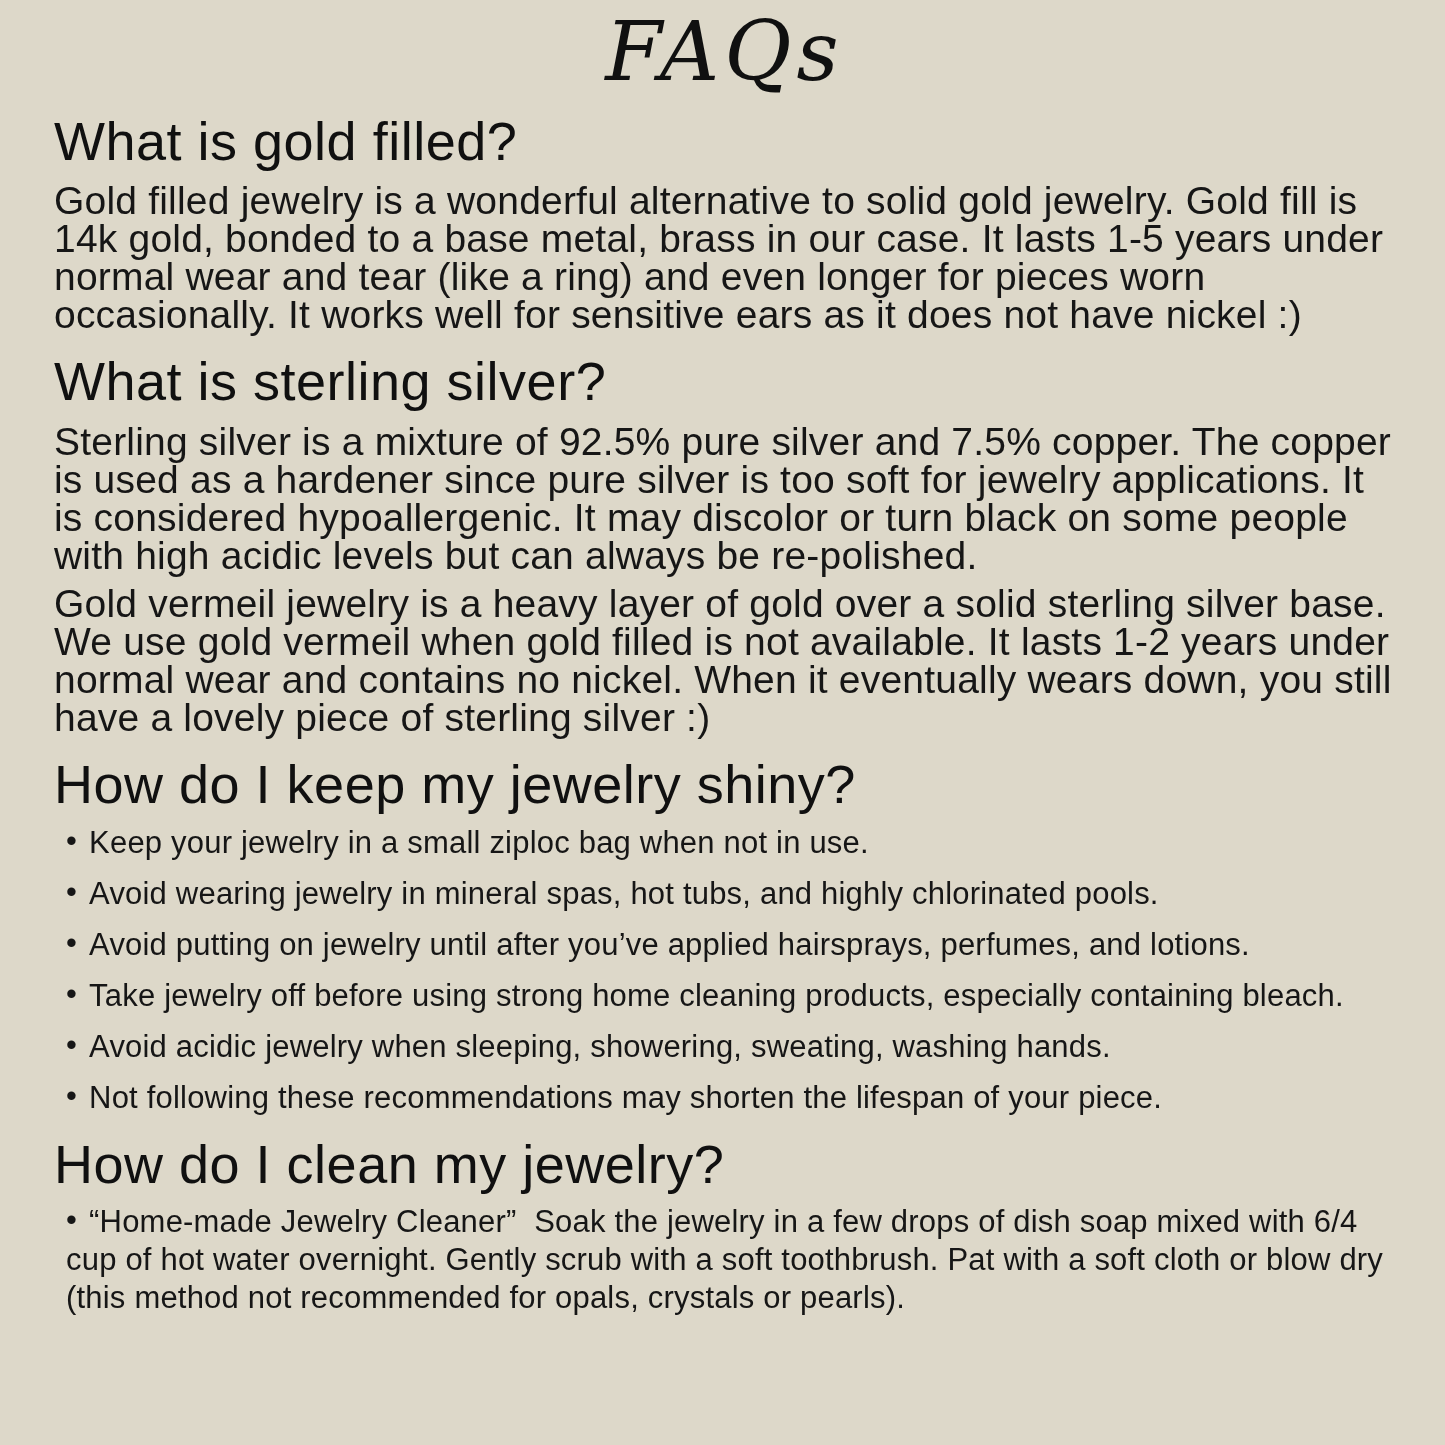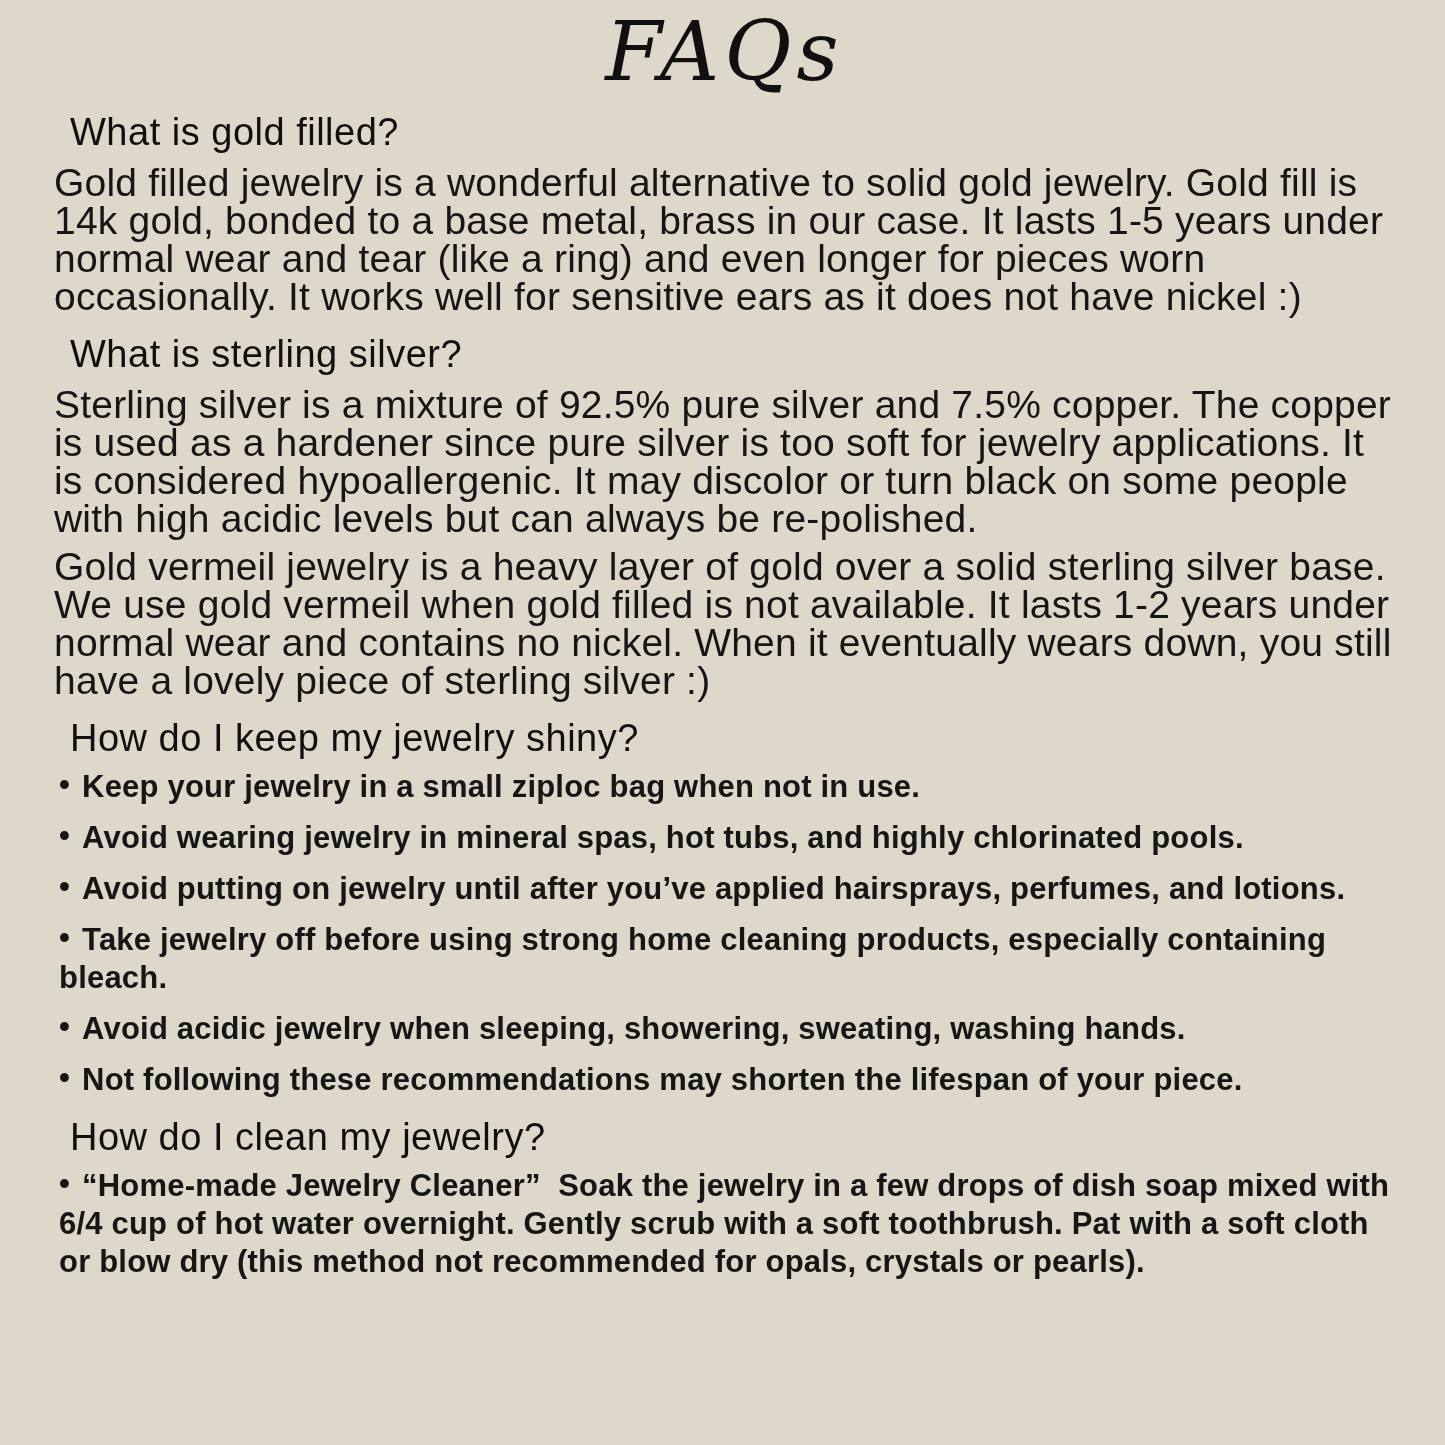--- a/index.html
+++ b/index.html
@@ -22,35 +22,35 @@
     text-align: center;
     font-family: "DejaVu Serif", "Liberation Serif", serif;
     font-style: italic;
     font-weight: 500;
     font-size: 82px;
     line-height: 1.02;
     letter-spacing: 5px;
     color: #101010;
   }
   h2.faq-heading {
-    margin: 16px 0 0 16px;
-    font-size: 38px;
+    margin: 16px 0 0 0;
+    font-size: 54px;
     font-weight: 400;
     line-height: 1.16;
     letter-spacing: 0.5px;
     color: #101010;
   }
   p.faq-answer {
     margin: 10px 0 0 0;
     font-size: 39px;
     line-height: 38px;
     letter-spacing: 0.2px;
     white-space: pre-wrap;
   }
-  .faq-list { margin: 8px 0 0 5px; font-weight: bold; }
+  .faq-list { margin: 8px 0 0 12px; }
   p.faq-bullet {
     margin: 0 0 13px 0;
     font-size: 31px;
     line-height: 38px;
     letter-spacing: 0.2px;
     white-space: pre-wrap;
   }
   p.faq-bullet .dot {
     display: inline-block;
     margin-right: 12px;

